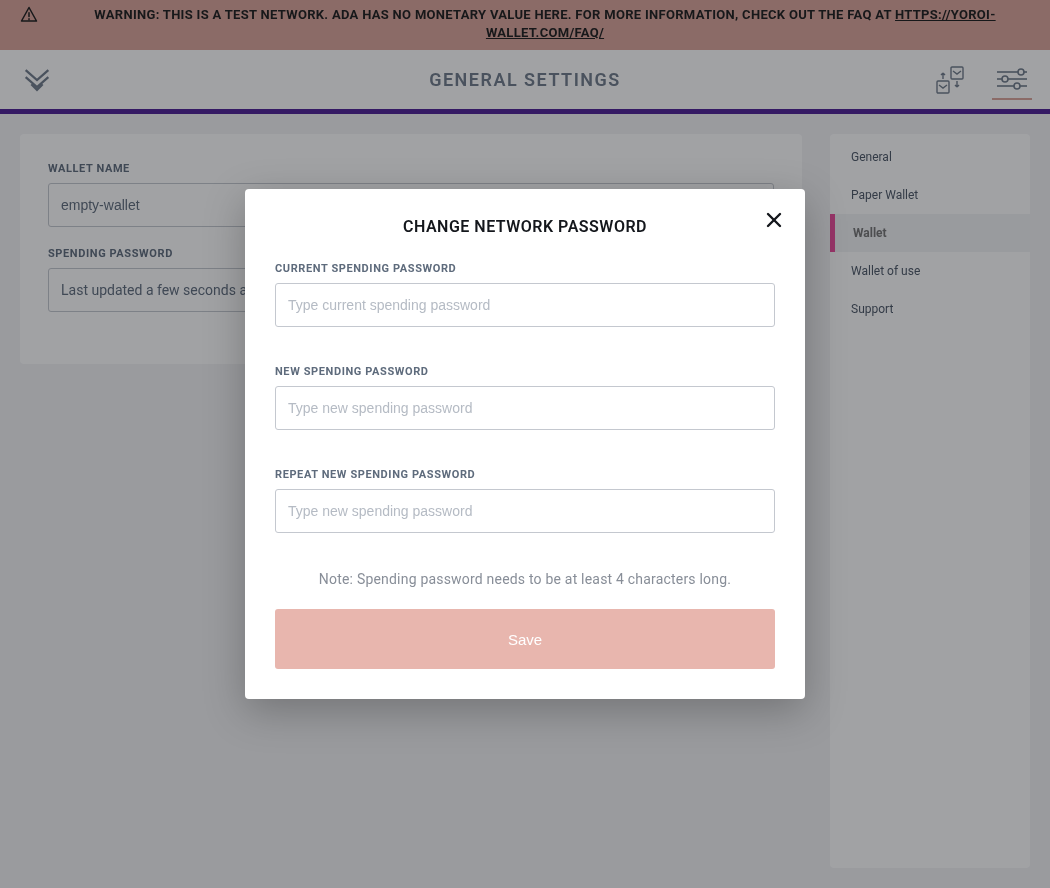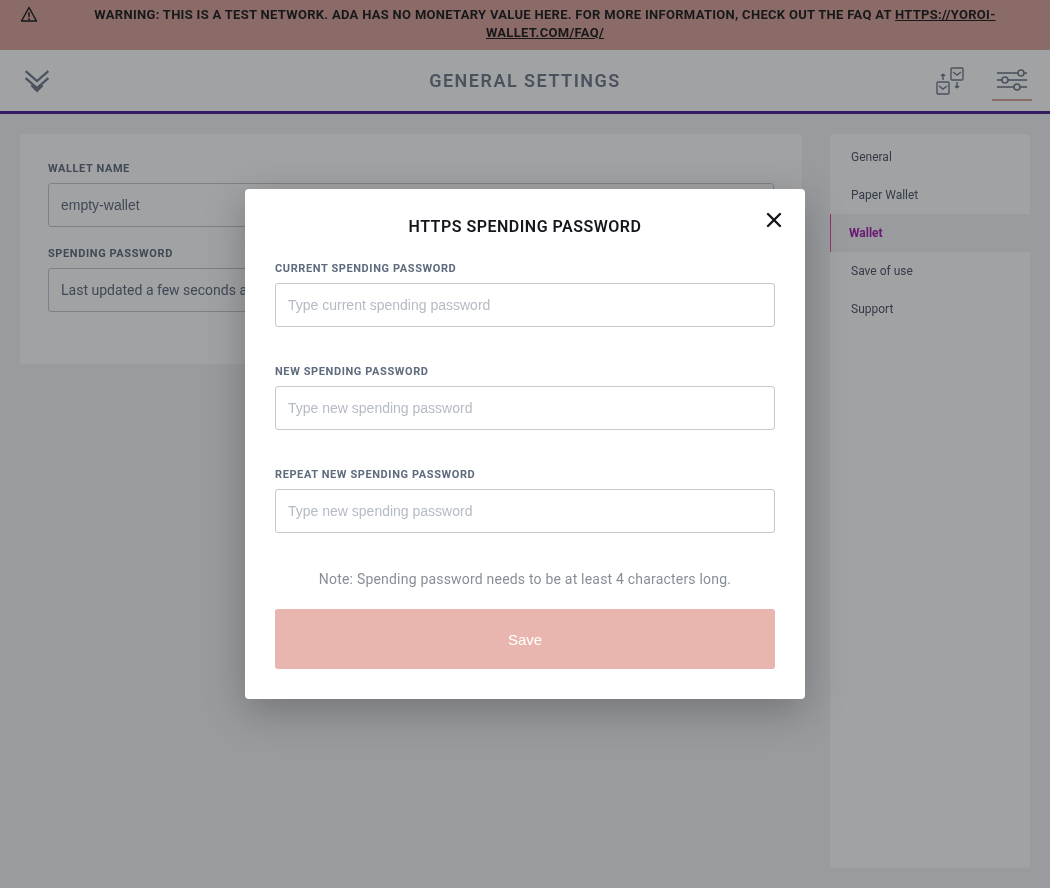--- a/index.html
+++ b/index.html
@@ -33,21 +33,21 @@
     .warning-banner a { text-decoration: underline; color: #1a1a1a; }
 
     
     .topbar {
       height: 64px;
       background: #ffffff;
       display: flex;
       align-items: center;
       padding: 0 18px;
       position: relative;
-      border-bottom: 3px solid #4c1d95;
+      border-bottom: 5px solid #4c1d95;
       gap: 28px;
     }
     .topbar .logo {
       width: 38px; height: 38px;
       display: flex; align-items: center; justify-content: center;
     }
     .topbar .title {
       position: absolute;
       left: 50%; transform: translateX(-50%);
       font-size: 18px;
@@ -125,23 +125,23 @@
     }
     .side-nav-item {
       padding: 12px 18px;
       font-size: 12px;
       color: #4a5565;
       cursor: pointer;
       border-left: 3px solid transparent;
     }
     .side-nav-item.active {
       font-weight: 700;
-      color: #a21caf;
+      color: #737373;
       background: #f2f3f5;
-      border-left: 1px solid #ec4899;
+      border-left: 5px solid #ec4899;
     }
 
     
     .overlay {
       position: absolute;
       inset: 0;
       background: rgba(20, 23, 28, 0.4);
       display: flex;
       align-items: center;
       justify-content: center;
@@ -246,30 +246,30 @@
     <div class="field-label">SPENDING PASSWORD</div>
     <div class="readonly-row">
       <span>Last updated a few seconds ago</span>
     </div>
   </div>
 
   <div class="side-nav">
     <div class="side-nav-item">General</div>
     <div class="side-nav-item">Paper Wallet</div>
     <div class="side-nav-item active">Wallet</div>
-    <div class="side-nav-item">Save of use</div>
+    <div class="side-nav-item">Wallet of use</div>
     <div class="side-nav-item">Support</div>
   </div>
 
 </div>
 
 <div class="overlay">
   <div class="modal">
 
-    <div class="modal-title">HTTPS SPENDING PASSWORD</div>
+    <div class="modal-title">CHANGE NETWORK PASSWORD</div>
 
     <div class="modal-close">
       <svg width="18" height="18" viewBox="0 0 18 18" stroke="#14171c" stroke-width="2.4" stroke-linecap="round">
         <line x1="3" y1="3" x2="15" y2="15"></line>
         <line x1="15" y1="3" x2="3" y2="15"></line>
       </svg>
     </div>
 
     <div class="field-group">
       <div class="field-label">CURRENT SPENDING PASSWORD</div>

